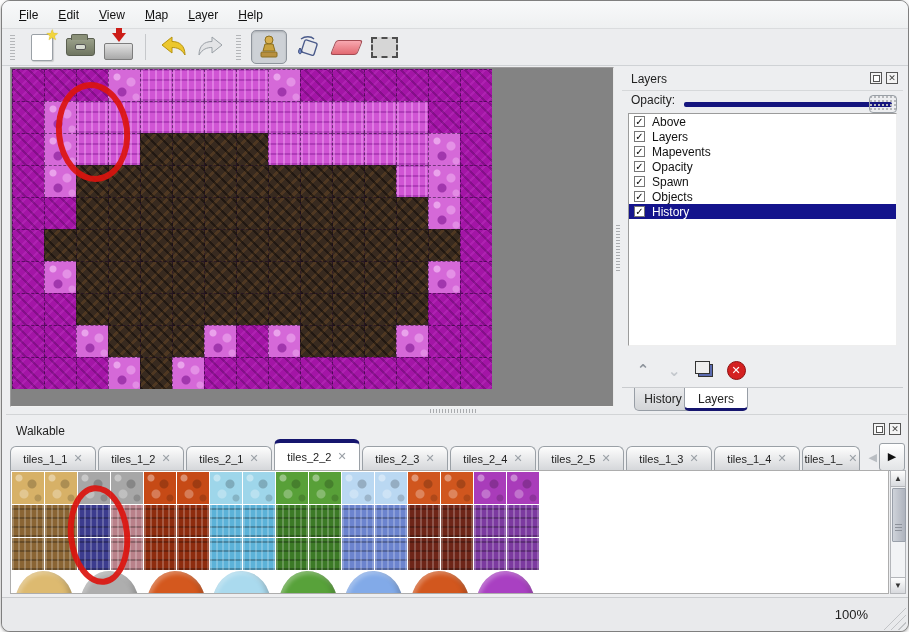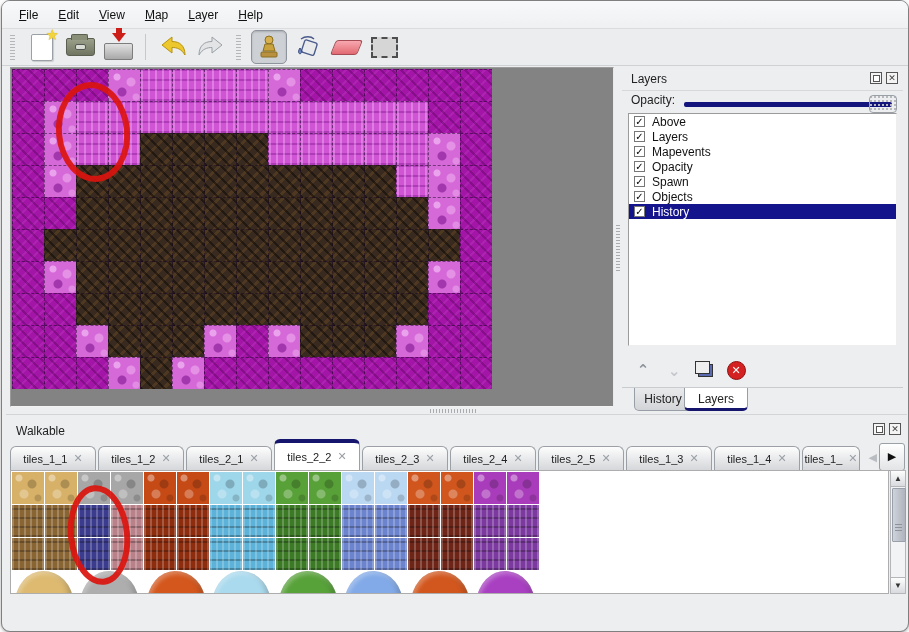--- a/index.html
+++ b/index.html
@@ -540,13 +540,17 @@
         <div class="ts-blob" style="left: 400px; top: 100px; background-color: rgb(210, 87, 30);"></div>
         <div class="ts-blob" style="left: 466px; top: 100px; background-color: rgb(169, 64, 194); transform: rotate(4deg);"></div>
       </div>
     <div class="ts-scrollbar">
       <span class="sb-btn">▲</span>
       <span class="sb-thumb"></span>
       <span class="sb-btn down">▼</span>
     </div>
   </div>
 
+  <div class="statusbar">
+    <span class="zoom">100%</span>
+    <span class="resize-grip"></span>
+  </div>
 </div>
 
 </body></html>

